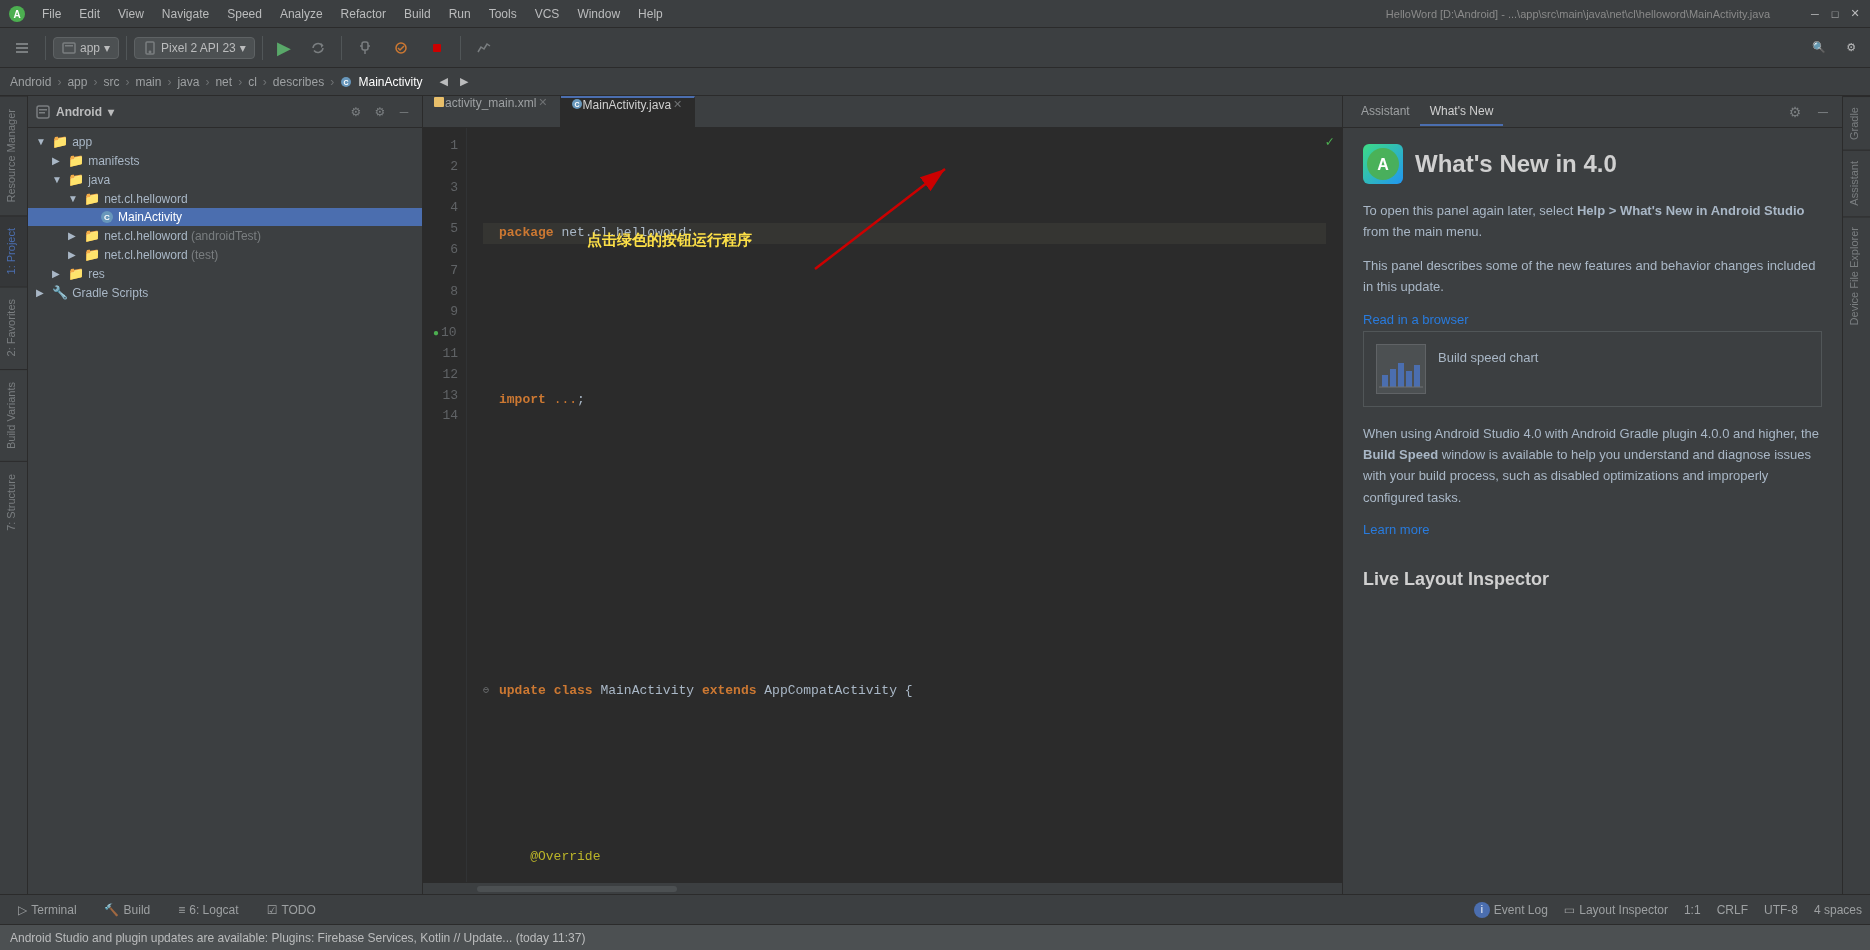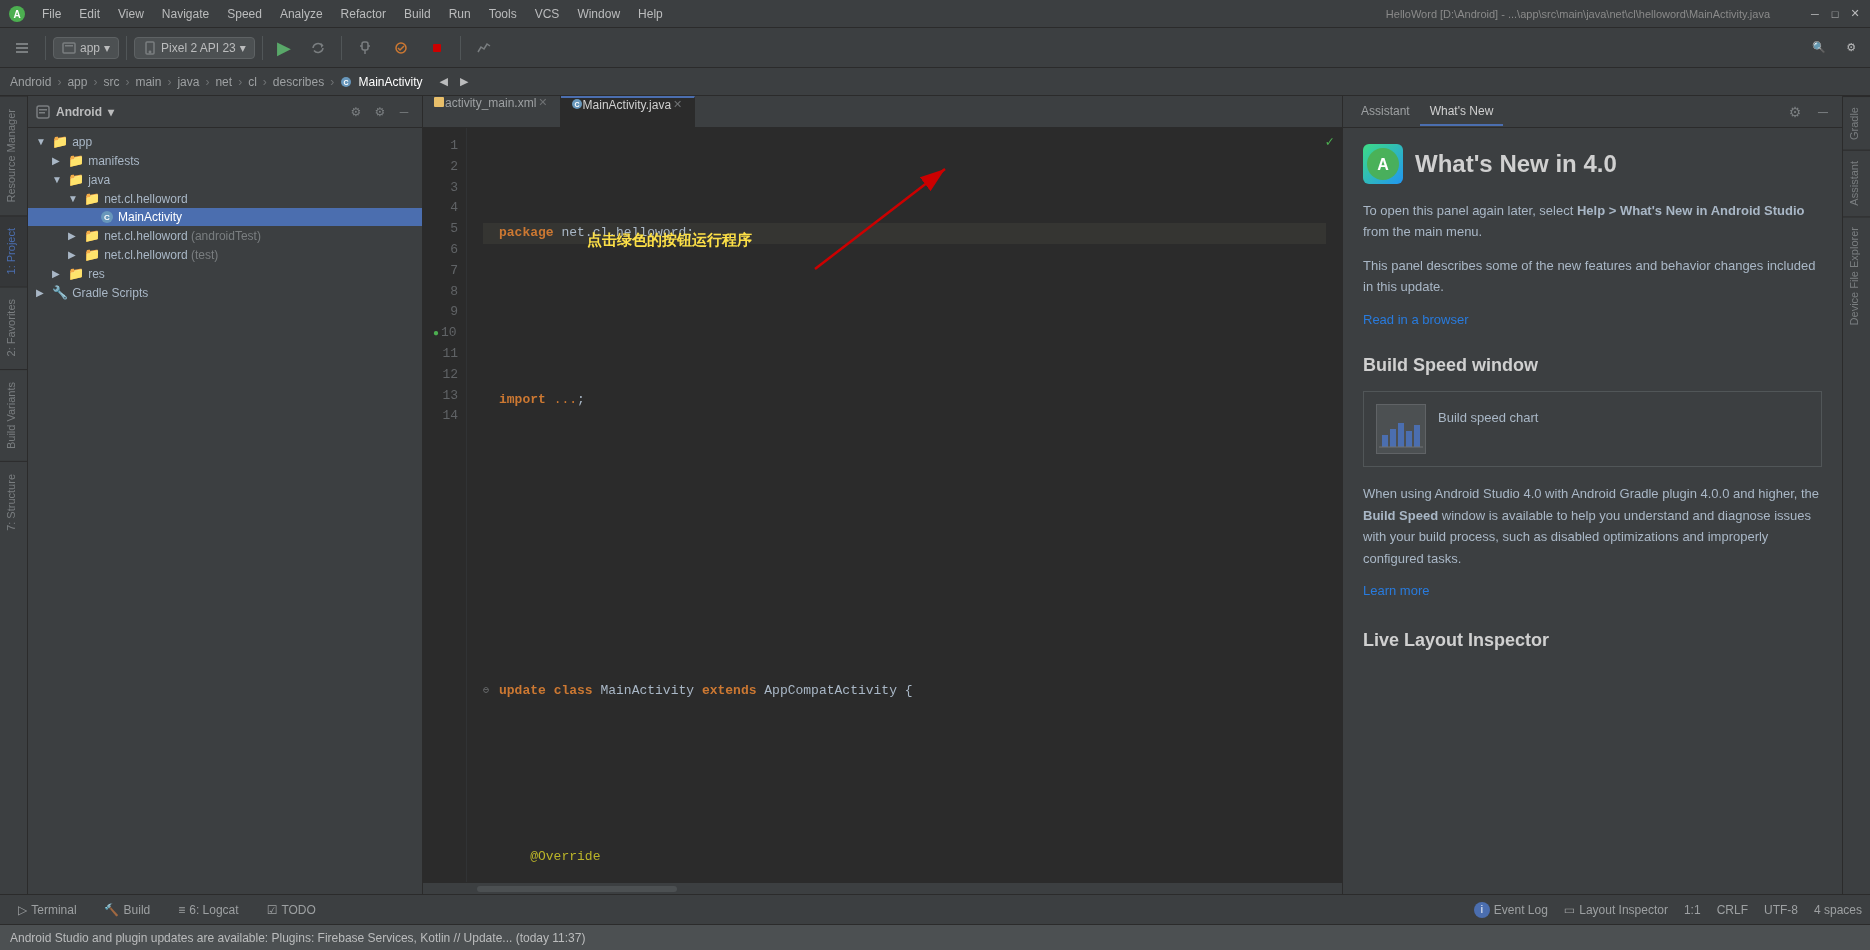--- a/index.html
+++ b/index.html
@@ -858,21 +858,20 @@
 
       <p class="right-panel-body-text">
         To open this panel again later, select <strong>Help &gt; What's New in Android Studio</strong> from the main menu.
       </p>
 
       <p class="right-panel-body-text">This panel describes some of the new features and behavior changes included in this update.</p>
 
       <a class="link-text">Read in a browser</a>
 
       
-      <div class="section-title">Build Speed window</div>
 
       <div class="build-speed-box">
         <div class="build-speed-img">
           <svg class="build-speed-mini-chart" width="48" height="48" viewBox="0 0 48 48">
             <rect width="48" height="48" fill="#4c5052"></rect>
 
             <rect x="5" y="30" width="6" height="12" fill="#4b6eaf"></rect>
             <rect x="13" y="24" width="6" height="18" fill="#4b6eaf"></rect>
             <rect x="21" y="18" width="6" height="24" fill="#4b6eaf"></rect>
             <rect x="29" y="26" width="6" height="16" fill="#4b6eaf"></rect>

